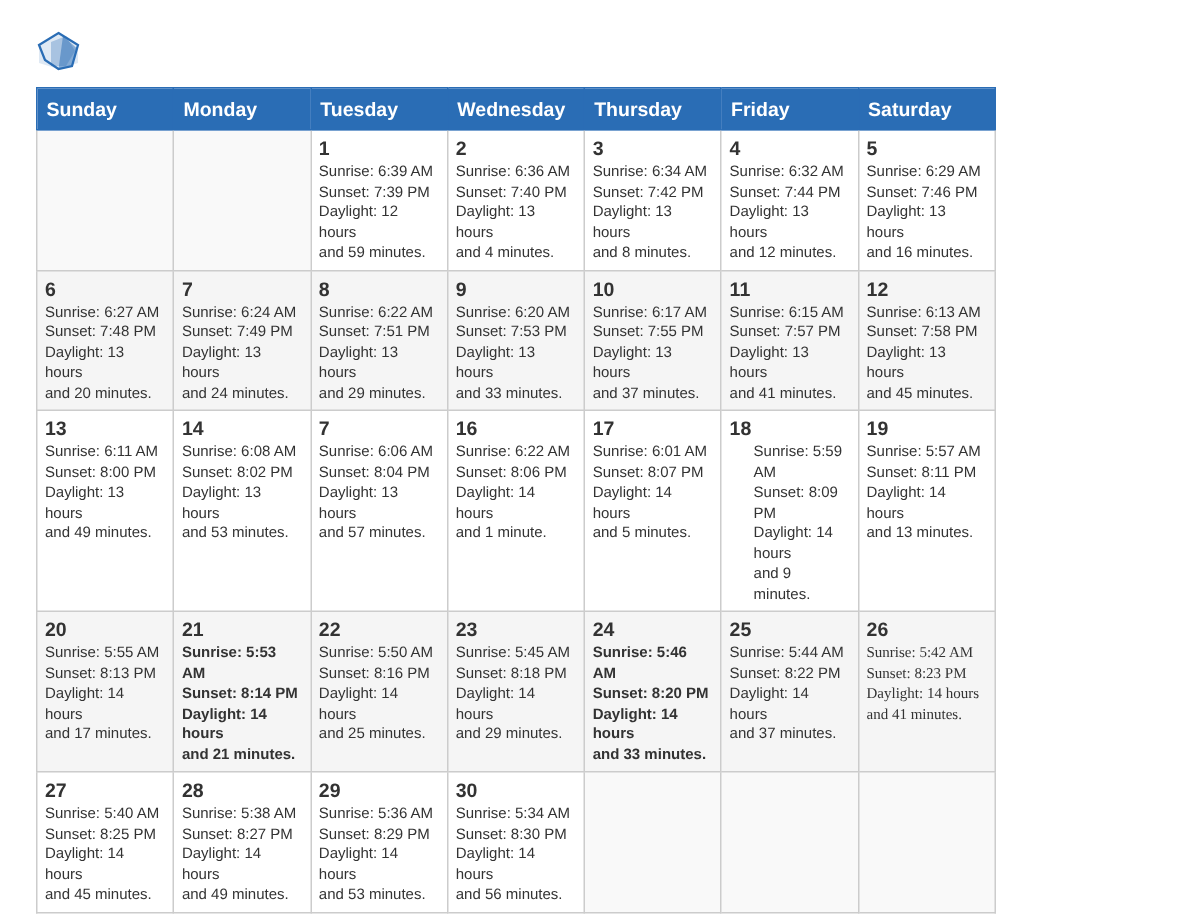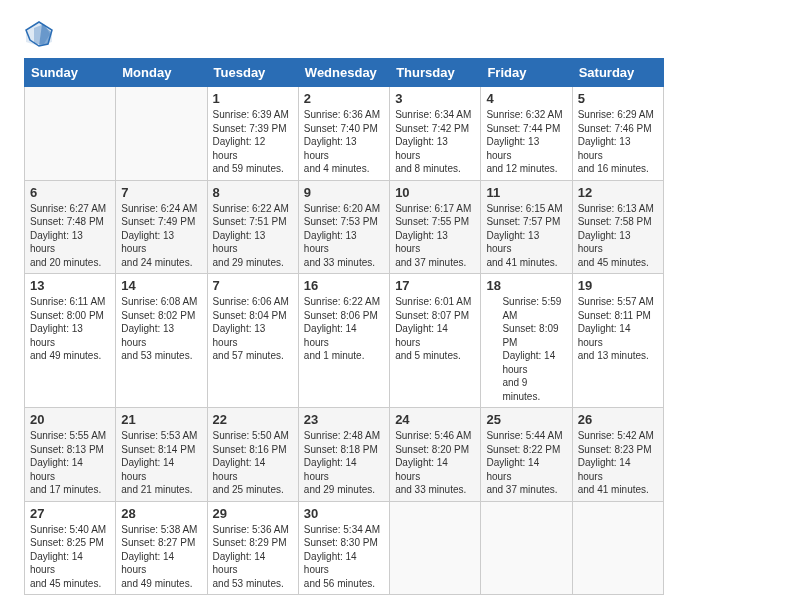--- a/index.html
+++ b/index.html
@@ -280,56 +280,56 @@
         <tr class="row-even">
           <td>
             <span class="day-num">20</span>
             <div class="day-info" style="white-space: pre-line;">Sunrise: 5:55 AM
 Sunset: 8:13 PM
 Daylight: 14 hours
 and 17 minutes.</div>
           </td>
           <td>
             <span class="day-num">21</span>
-            <div class="day-info" style="white-space: pre-line;">Sunrise: 5:53 AM
+            <div class="day-info" style="white-space: pre-line; font-weight: bold;">Sunrise: 5:53 AM
 Sunset: 8:14 PM
 Daylight: 14 hours
 and 21 minutes.</div>
           </td>
           <td>
             <span class="day-num">22</span>
             <div class="day-info" style="white-space: pre-line;">Sunrise: 5:50 AM
 Sunset: 8:16 PM
 Daylight: 14 hours
 and 25 minutes.</div>
           </td>
           <td>
             <span class="day-num">23</span>
-            <div class="day-info" style="white-space: pre-line;">Sunrise: 2:48 AM
+            <div class="day-info" style="white-space: pre-line;">Sunrise: 5:45 AM
 Sunset: 8:18 PM
 Daylight: 14 hours
 and 29 minutes.</div>
           </td>
           <td>
             <span class="day-num">24</span>
-            <div class="day-info" style="white-space: pre-line;">Sunrise: 5:46 AM
+            <div class="day-info" style="white-space: pre-line; font-weight: bold;">Sunrise: 5:46 AM
 Sunset: 8:20 PM
 Daylight: 14 hours
 and 33 minutes.</div>
           </td>
           <td>
             <span class="day-num">25</span>
             <div class="day-info" style="white-space: pre-line;">Sunrise: 5:44 AM
 Sunset: 8:22 PM
 Daylight: 14 hours
 and 37 minutes.</div>
           </td>
           <td>
             <span class="day-num">26</span>
-            <div class="day-info" style="white-space: pre-line;">Sunrise: 5:42 AM
+            <div class="day-info" style="white-space: pre-line; font-family: Liberation Serif, serif;">Sunrise: 5:42 AM
 Sunset: 8:23 PM
 Daylight: 14 hours
 and 41 minutes.</div>
           </td>
         </tr>
         <tr class="row-odd">
           <td>
             <span class="day-num">27</span>
             <div class="day-info" style="white-space: pre-line;">Sunrise: 5:40 AM
 Sunset: 8:25 PM

